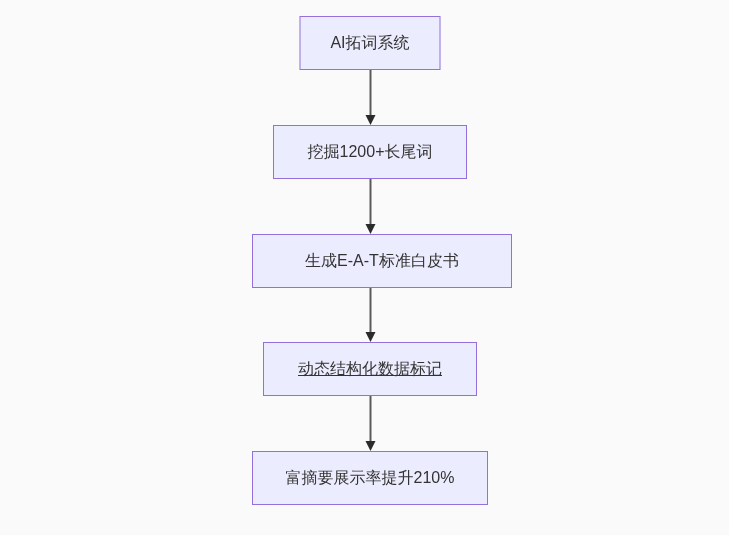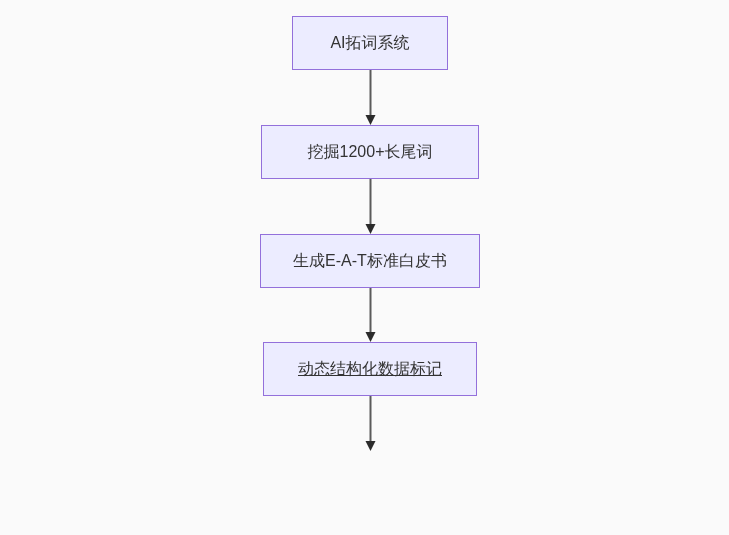--- a/index.html
+++ b/index.html
@@ -23,23 +23,23 @@
     box-sizing: border-box;
     display: flex;
     align-items: center;
     justify-content: center;
     background: #ececff;
     border: 1px solid #9370db;
     color: #333333;
     font-size: 16px;
     white-space: nowrap;
   }
-  .node.n1 { top: 16px;  width: 156px; }
-  .node.n2 { top: 125px; width: 218px; }
-  .node.n3 { top: 234px; width: 220px; }
+  .node.n1 { top: 16px;  width: 141px; }
+  .node.n2 { top: 125px; width: 194px; }
+  .node.n3 { top: 234px; width: 260px; margin-left: 12px; }
   .node.n4 { top: 342px; width: 214px; text-decoration: underline; }
   .node.n5 { top: 451px; width: 236px; }
 
   .arrow {
     position: absolute;
     left: 370px;
     transform: translateX(-50%);
     width: 11px;
     display: flex;
     flex-direction: column;
@@ -88,14 +88,15 @@
     <div class="head"></div>
   </div>
 
   <div class="node n4">动态结构化数据标记</div>
 
   <div class="arrow a4">
     <div class="line"></div>
     <div class="head"></div>
   </div>
 
+  <div class="node n5">富摘要展示率提升210%</div>
 
 </div>
 
 </body></html>

